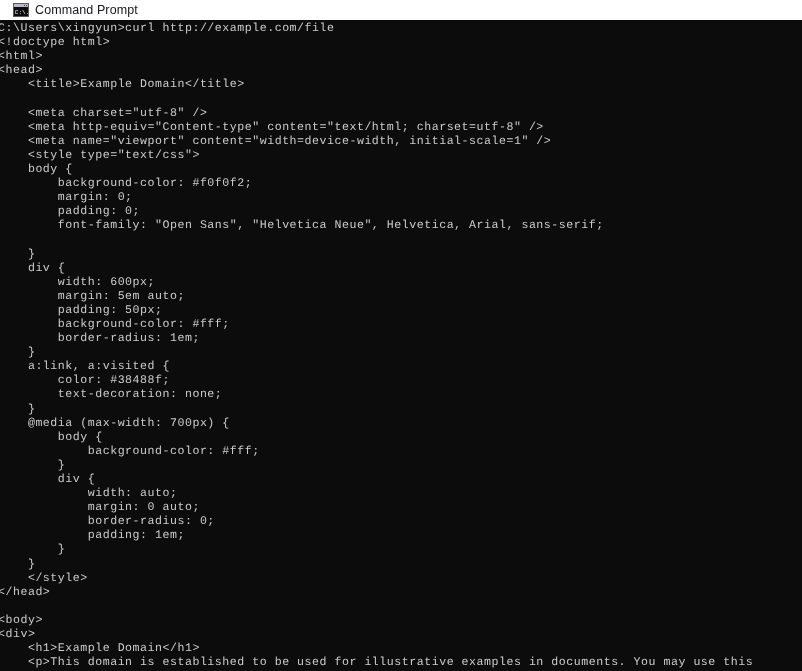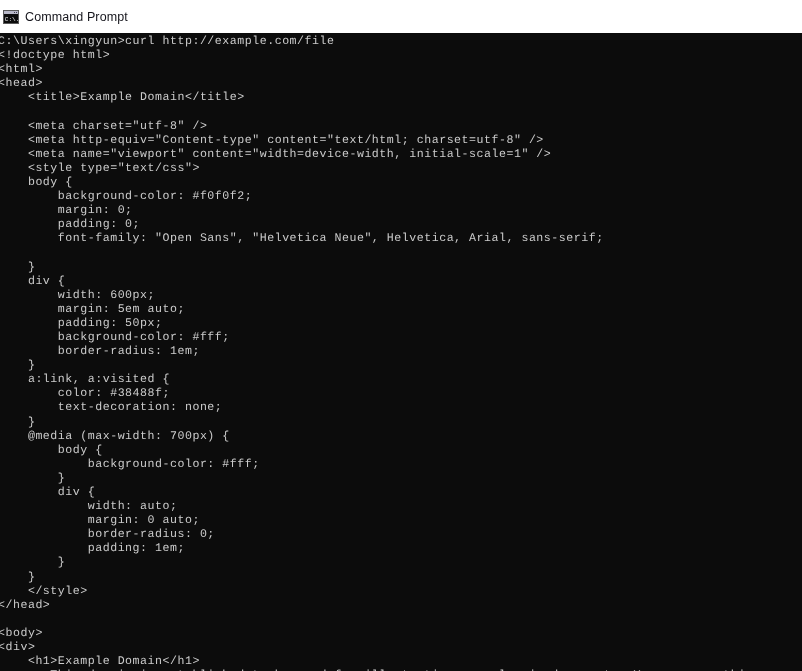--- a/index.html
+++ b/index.html
@@ -20,26 +20,26 @@
     height: 671px;
     position: relative;
     background: #0c0c0c;
     display: flex;
     flex-direction: column;
     overflow: hidden;
   }
 
   
   .titlebar {
-    height: 33px;
+    height: 20px;
     min-height: 20px;
     background: #ffffff;
     display: flex;
     align-items: center;
-    padding-left: 3px;
+    padding-left: 13px;
     box-sizing: border-box;
     user-select: none;
   }
 
   .cmd-icon {
     width: 16px;
     height: 16px;
     flex: 0 0 16px;
     position: relative;
     display: block;

